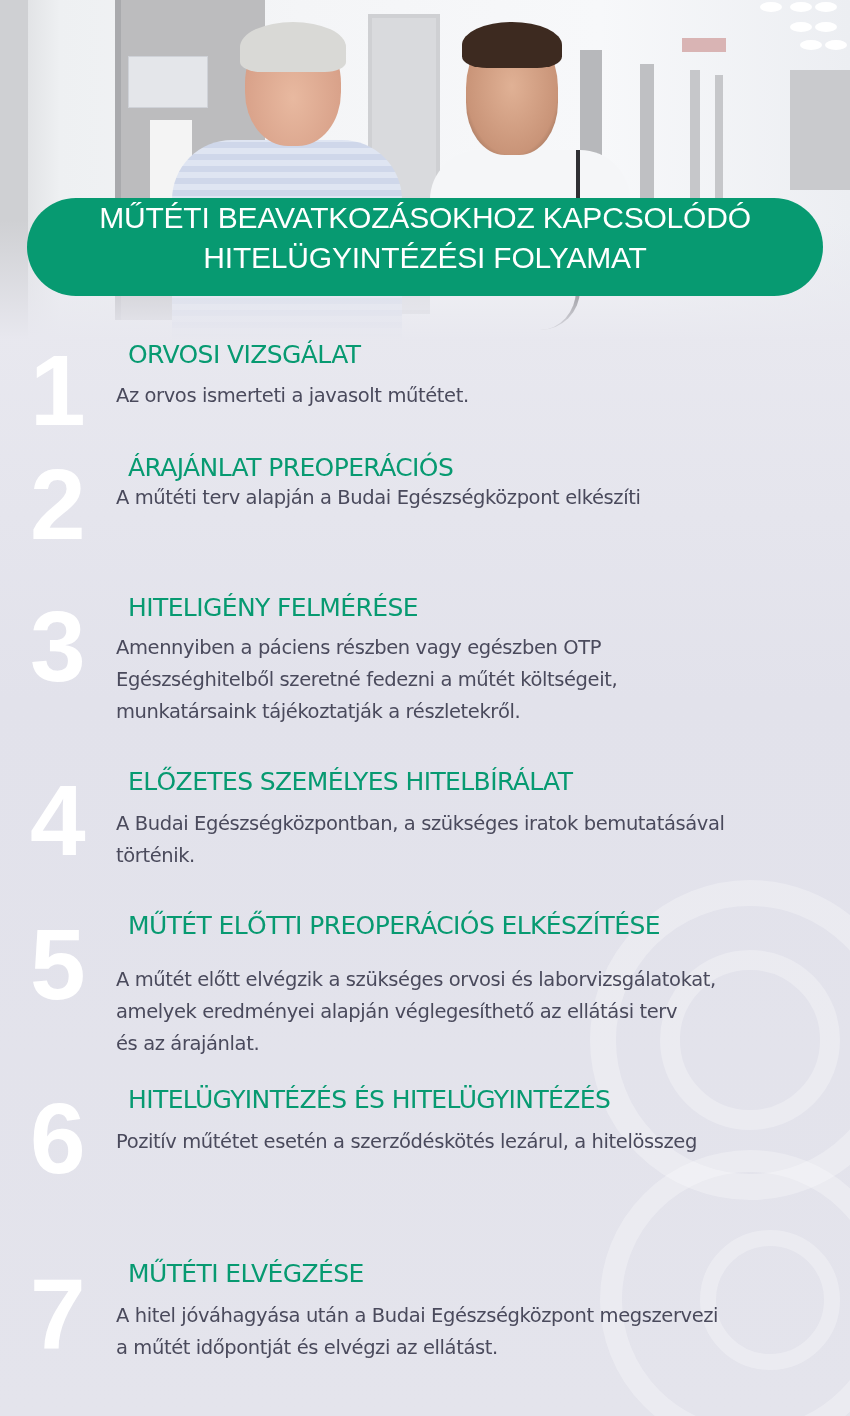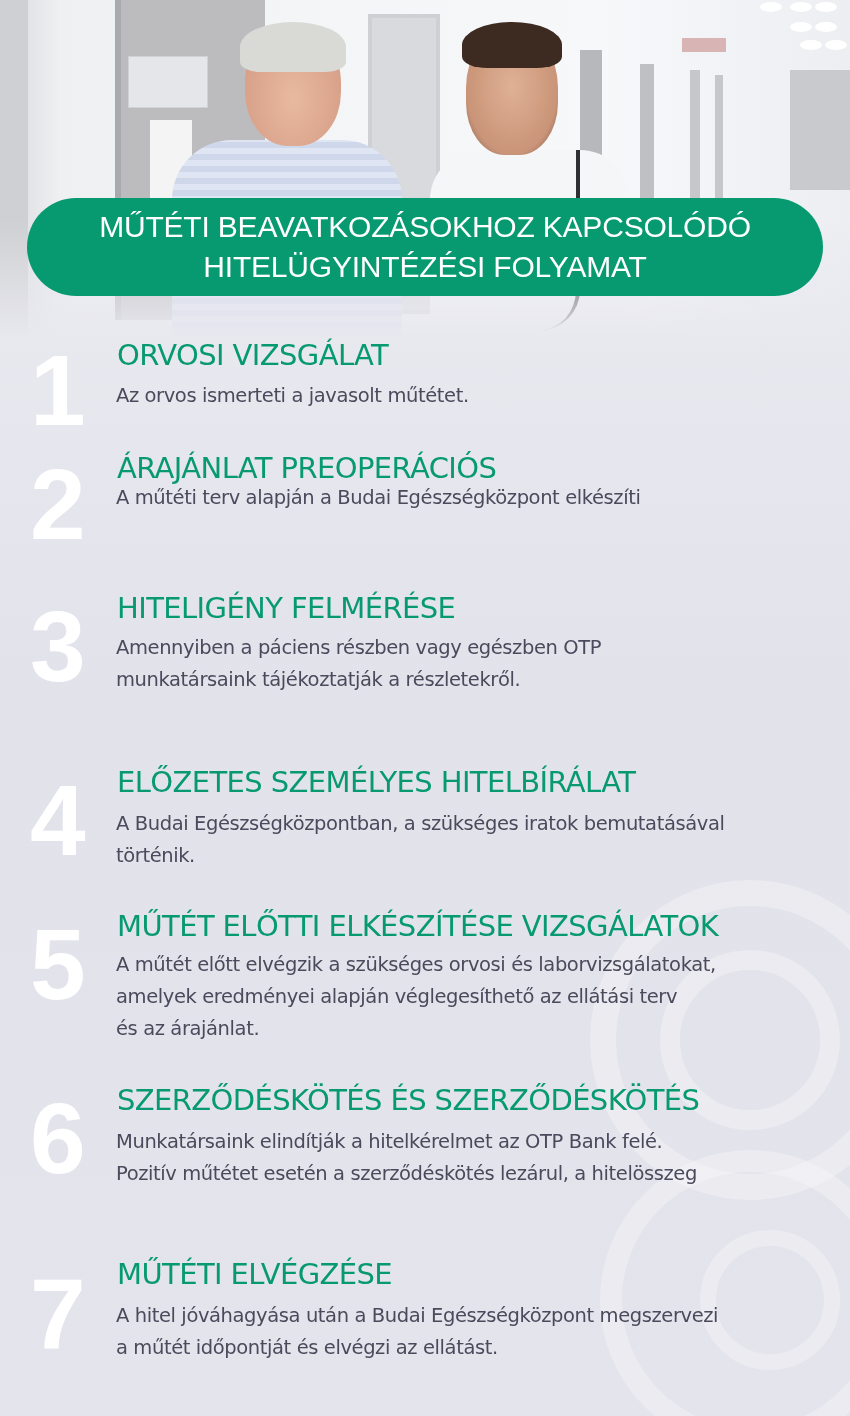--- a/index.html
+++ b/index.html
@@ -50,38 +50,38 @@
   .swirl { position: absolute; border-radius: 50%; border: 26px solid rgba(255,255,255,0.28); }
   .s1 { left: 590px; top: 880px; width: 320px; height: 320px; }
   .s2 { left: 660px; top: 950px; width: 180px; height: 180px; border-width: 20px; }
   .s3 { left: 600px; top: 1150px; width: 300px; height: 300px; border-width: 22px; }
   .s4 { left: 700px; top: 1230px; width: 140px; height: 140px; border-width: 16px; }
 
   
   .banner {
     position: absolute; left: 27px; top: 198px; width: 796px; height: 98px;
     background: #079a71; border-radius: 49px;
-    display: flex; flex-direction: column; justify-content: center; align-items: center;
+    display: flex; flex-direction: column; justify-content: flex-start; align-items: center;
     color: #ffffff; text-align: center;
   }
   .banner .line {
     font-family: "Liberation Sans", sans-serif;
     font-size: 30px; line-height: 40px; letter-spacing: -0.2px; font-weight: normal;
   }
 
   
   .step { position: absolute; left: 0; width: 850px; }
   .step .num {
     position: absolute; left: 30px;
     font-family: "Liberation Sans", sans-serif; font-weight: bold;
     font-size: 100px; line-height: 1; color: #ffffff;
   }
   .step .title {
-    position: absolute; left: 117px;
-    font-family: "DejaVu Sans", sans-serif; font-size: 29px; line-height: 32px;
+    position: absolute; left: 128px;
+    font-family: "DejaVu Sans", sans-serif; font-size: 25px; line-height: 32px;
     color: #079a71; letter-spacing: -0.6px; white-space: nowrap;
   }
   .step .body {
     position: absolute; left: 116px; width: 700px;
     font-family: "DejaVu Sans", sans-serif; font-size: 19.5px; line-height: 32px;
     color: #4a4a5c; letter-spacing: -0.4px;
   }
   .step .body span { display: block; white-space: nowrap; }
 </style>
 </head>
@@ -143,48 +143,48 @@
     <div class="body" style="top:32px">
       <span>A műtéti terv alapján a Budai Egészségközpont elkészíti</span>
     </div>
   </div>
 
   <div class="step" style="top:592px">
     <div class="num" style="top:4px">3</div>
     <div class="title" style="top:0px">HITELIGÉNY FELMÉRÉSE</div>
     <div class="body" style="top:40px">
       <span>Amennyiben a páciens részben vagy egészben OTP</span>
+      <span>Egészséghitelből szeretné fedezni a műtét költségeit,</span>
       <span>munkatársaink tájékoztatják a részletekről.</span>
     </div>
   </div>
 
   <div class="step" style="top:766px">
     <div class="num" style="top:4px">4</div>
     <div class="title" style="top:0px">ELŐZETES SZEMÉLYES HITELBÍRÁLAT</div>
     <div class="body" style="top:42px">
       <span>A Budai Egészségközpontban, a szükséges iratok bemutatásával</span>
       <span>történik.</span>
     </div>
   </div>
 
   <div class="step" style="top:910px">
     <div class="num" style="top:4px">5</div>
-    <div class="title" style="top:0px">MŰTÉT ELŐTTI ELKÉSZÍTÉSE VIZSGÁLATOK</div>
-    <div class="body" style="top:39px">
+    <div class="title" style="top:0px">MŰTÉT ELŐTTI PREOPERÁCIÓS ELKÉSZÍTÉSE</div>
+    <div class="body" style="top:54px">
       <span>A műtét előtt elvégzik a szükséges orvosi és laborvizsgálatokat,</span>
       <span>amelyek eredményei alapján véglegesíthető az ellátási terv</span>
       <span>és az árajánlat.</span>
     </div>
   </div>
 
   <div class="step" style="top:1084px">
     <div class="num" style="top:4px">6</div>
-    <div class="title" style="top:0px">SZERZŐDÉSKÖTÉS ÉS SZERZŐDÉSKÖTÉS</div>
+    <div class="title" style="top:0px">HITELÜGYINTÉZÉS ÉS HITELÜGYINTÉZÉS</div>
     <div class="body" style="top:42px">
-      <span>Munkatársaink elindítják a hitelkérelmet az OTP Bank felé.</span>
       <span>Pozitív műtétet esetén a szerződéskötés lezárul,  a hitelösszeg</span>
     </div>
   </div>
 
   <div class="step" style="top:1258px">
     <div class="num" style="top:6px">7</div>
     <div class="title" style="top:0px">MŰTÉTI ELVÉGZÉSE</div>
     <div class="body" style="top:42px">
       <span>A hitel jóváhagyása után a Budai Egészségközpont megszervezi</span>
       <span>a műtét időpontját és elvégzi az ellátást.</span>

